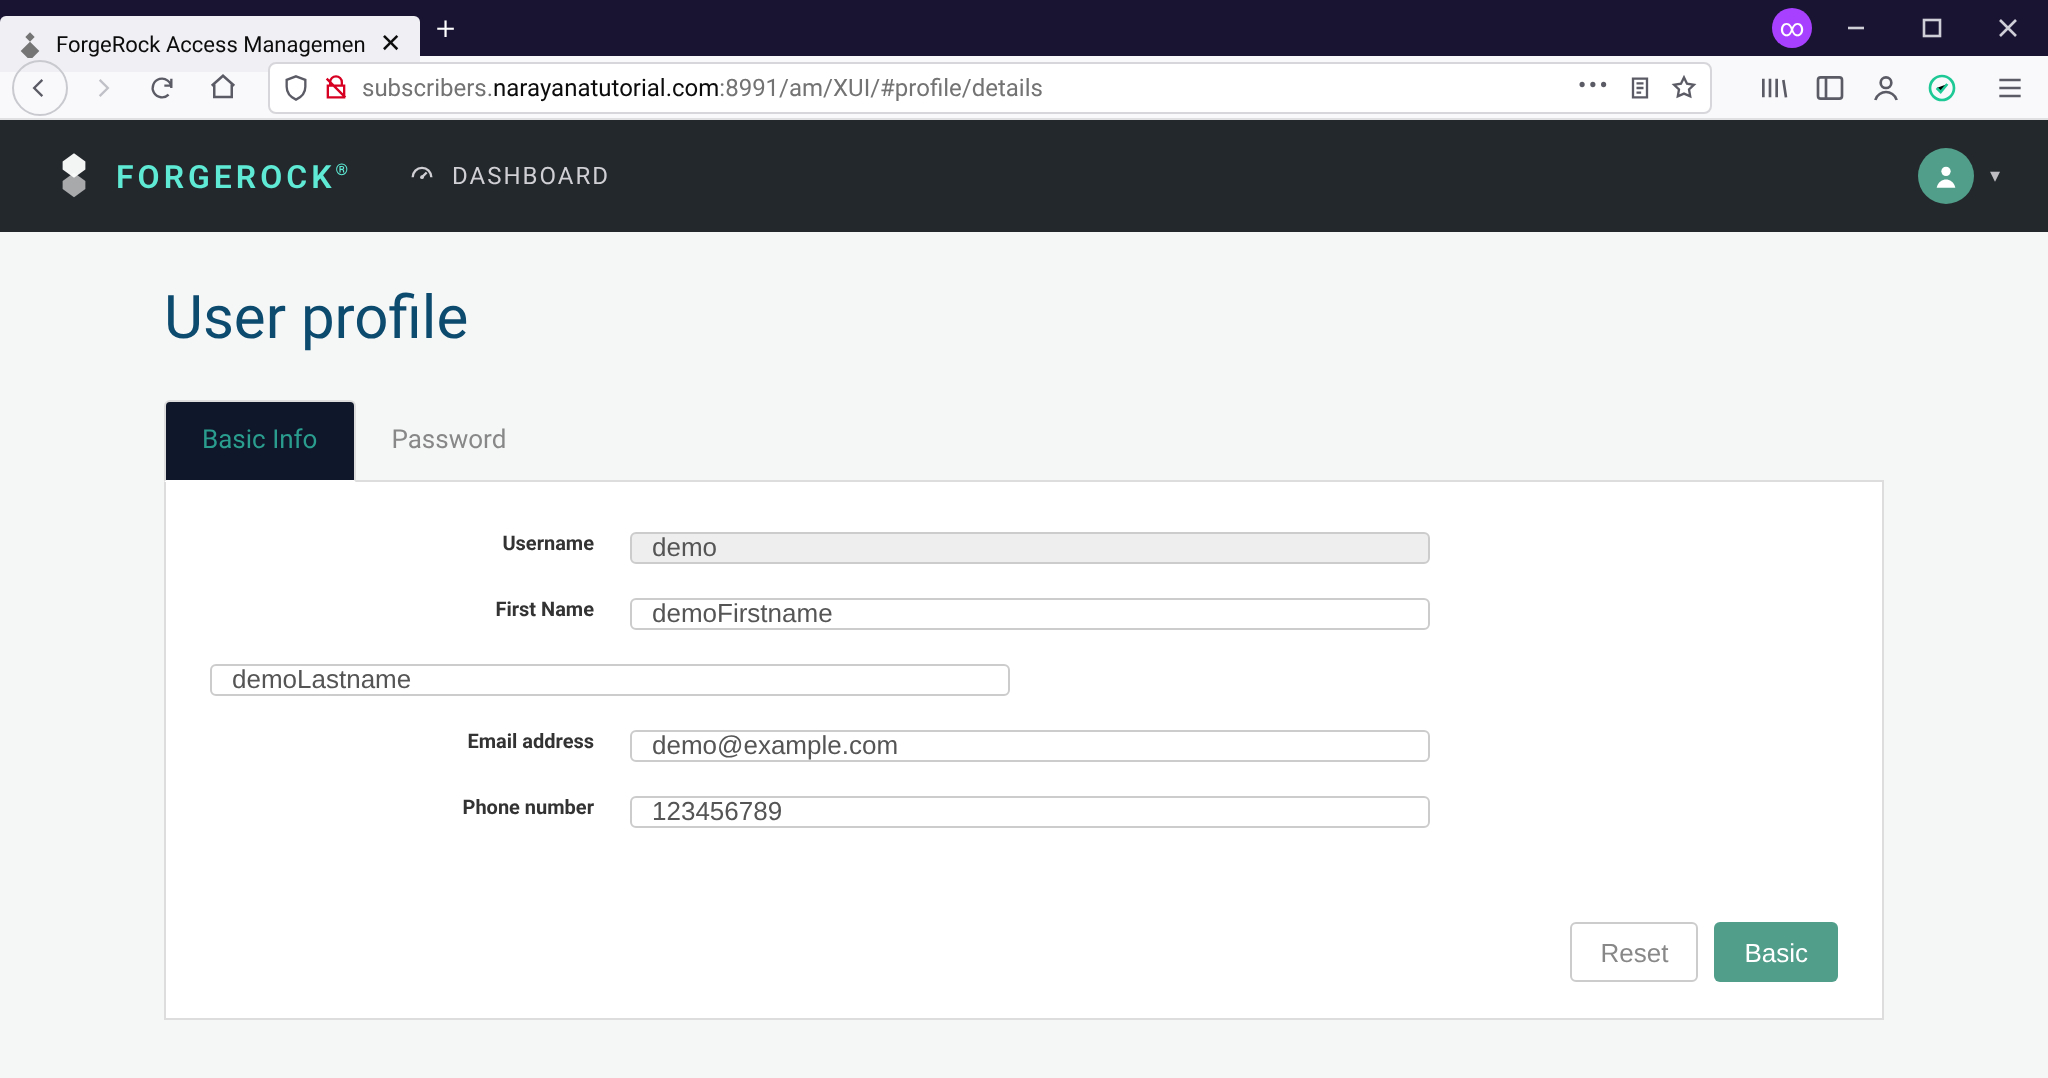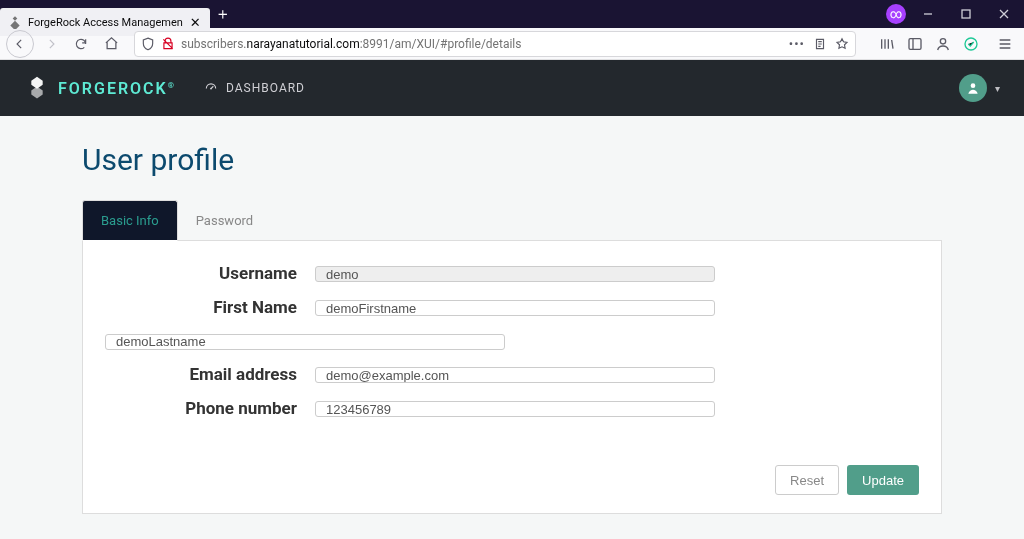--- a/index.html
+++ b/index.html
@@ -109,21 +109,21 @@
   }
   .tabpane.active { color:#2a9d8f; border-bottom:1px solid #fff; }
   .tabpane.inactive { background:transparent; border-color:transparent; color:#888; }
 
   .panel {
     background:#fff; border:1px solid #ddd; border-top:none;
     padding: 22px 22px 18px 22px;
   }
 
   .form-row { display:flex; align-items:center; margin-bottom:14px; }
-  .form-label { width:210px; text-align:right; font-size:17px; font-weight:700; color:#333; padding-right:18px;}
+  .form-label { width:210px; text-align:right; font-size:10px; font-weight:700; color:#333; padding-right:18px;}
   .form-field { width:400px; }
   .form-field input {
     width:100%; height:16px; padding:4px 10px;
     font-size:13px; color:#555;
     border:1px solid #ccc; border-radius:3px;
     background:#fff;
   }
   .form-field input[disabled] { background:#eee; color:#555; }
 
   .panel-actions { display:flex; justify-content:flex-end; gap:8px; margin-top:18px;}
@@ -329,18 +329,18 @@
 
       <div class="form-row">
         <div class="form-label">Phone number</div>
         <div class="form-field">
           <input type="text" value="123456789" style="">
         </div>
       </div>
 
       <div class="panel-actions">
         <button class="btn btn-default">Reset</button>
-        <button class="btn btn-primary">Update</button>
+        <button class="btn btn-primary">Basic</button>
       </div>
     </div>
 
   </div>
 </div>
 
 </body></html>

